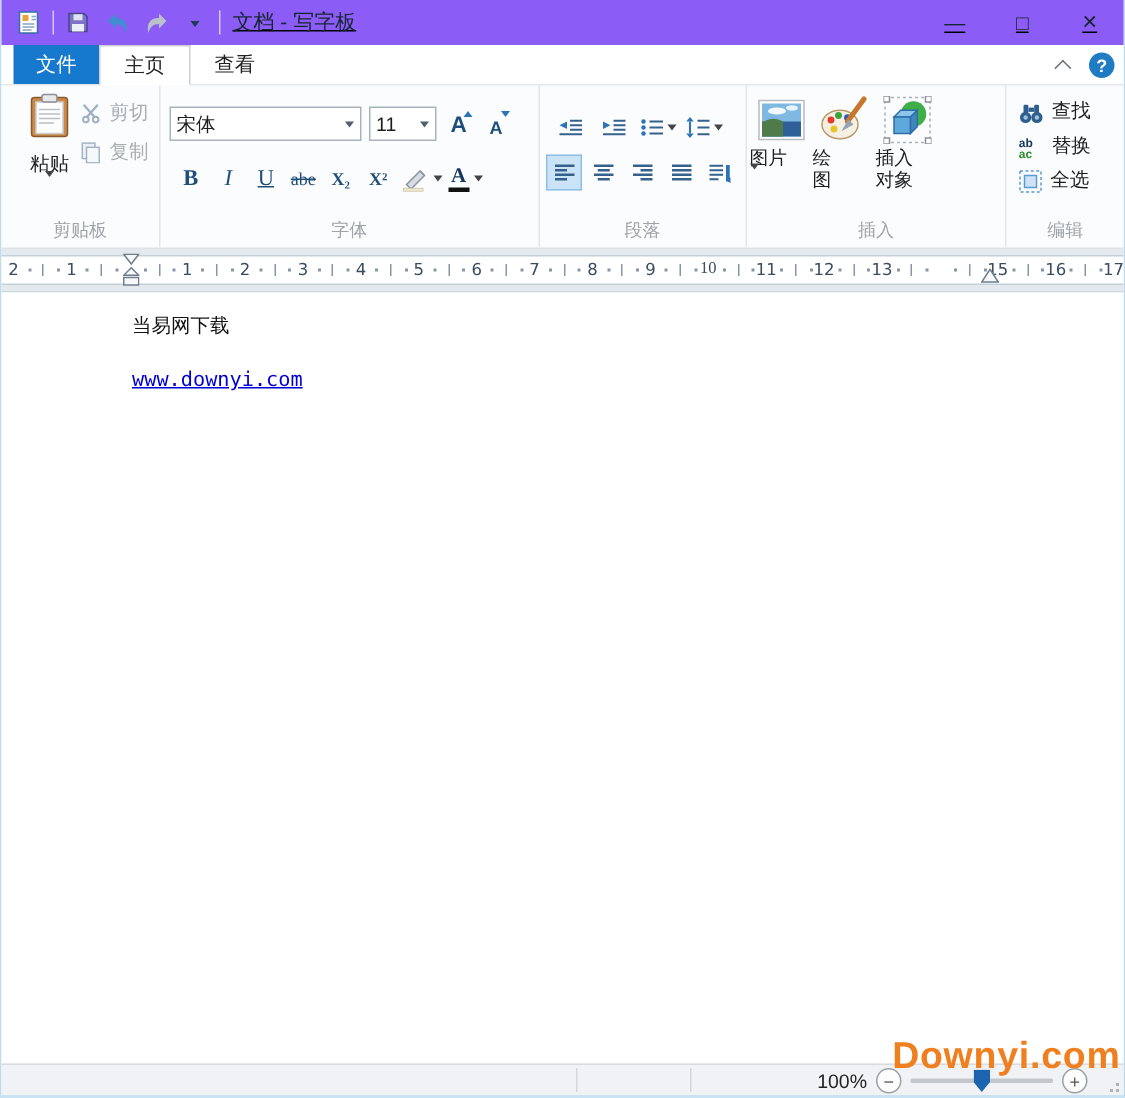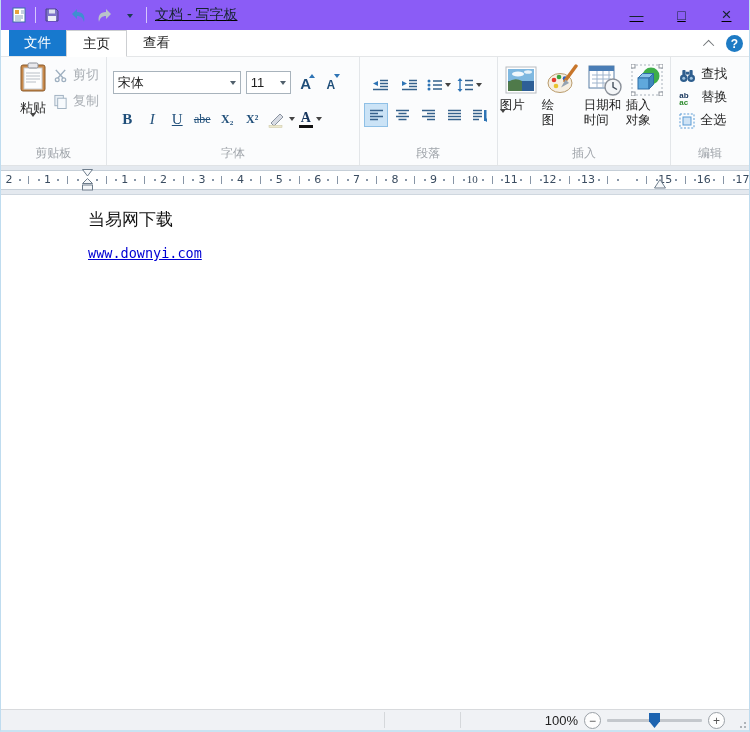--- a/index.html
+++ b/index.html
@@ -88,21 +88,21 @@
   .ruler-band { position:absolute; top:4px; left:0; right:0; height:20px; background:#fff;
                 border-top:1px solid #C6CFD8; border-bottom:1px solid #C6CFD8; }
   .rnum { position:absolute; top:2px; transform:translateX(-50%); font-size:11px; color:#3A4C60; font-family:"DejaVu Sans",sans-serif; }
   .rt { position:absolute; background:#8795A6; }
   .rt.dot { width:2px; height:2px; top:8px; }
   .rt.line { width:1px; height:8px; top:5px; }
   .indent-marker { position:absolute; }
 
   
   .doc { position:relative; height:514px; background:#fff; overflow:hidden; }
-  .doc-heading { position:absolute; left:87px; top:13px; font-size:17px; color:#111; }
+  .doc-heading { position:absolute; left:87px; top:13px; font-size:13px; color:#111; }
   .doc-link { position:absolute; left:87px; top:50px; font-family:"DejaVu Sans Mono",monospace; font-size:13.5px;
               color:#0000D4; text-decoration:underline; }
 
   
   .statusbar { position:relative; height:21px; background:#F0F2F5; border-top:1px solid #D8DADD; }
   .sb-sep { position:absolute; top:2px; bottom:2px; width:1px; background:#D5D8DB; }
   .zoom-ctrl { position:absolute; right:24px; top:0; height:21px; display:flex; align-items:center; gap:6px; }
   .zoom-label { font-size:13px; color:#222; }
   .zoom-btn { width:17px; height:17px; border-radius:50%; border:1px solid #9AA0A6; background:#FDFDFD;
               display:flex; align-items:center; justify-content:center; font-size:12px; color:#555; line-height:1; }
@@ -329,31 +329,20 @@
               <ellipse cx="13" cy="19" rx="12" ry="9.5" fill="#F6EFE3" stroke="#B99B6B"></ellipse>
               <circle cx="7" cy="16" r="2.3" fill="#E23B2E"></circle>
               <circle cx="12" cy="13" r="2.3" fill="#3BA53B"></circle>
               <circle cx="18" cy="14.5" r="2.3" fill="#2E5FC0"></circle>
               <circle cx="9" cy="22" r="2.3" fill="#E8C32E"></circle>
               <path d="M29 2 L18 17" stroke="#C8762B" stroke-width="3.4" stroke-linecap="round"></path>
               <path d="M18.5 15.5 l-4.5 8 l8 -4.5 z" fill="#95A3B2"></path>
             </svg>
           <span class="lbl">绘</span>
           <span class="lbl">图</span>
-        </div>
-        <div class="ins-btn">
-          <svg class="ic" width="34" height="32" viewBox="0 0 34 32">
-              <rect x="1" y="2" width="25" height="22" fill="#fff" stroke="#5B7FA6"></rect>
-              <rect x="1" y="2" width="25" height="5" fill="#4A7DB5"></rect>
-              <path d="M4 11h19M4 15h19M4 19h19M9 7v17M15 7v17M21 7v17" stroke="#9FB4CC" stroke-width="1"></path>
-              <circle cx="25" cy="23" r="8" fill="#F4F6F8" stroke="#8A9099" stroke-width="1.4"></circle>
-              <path d="M25 18 v5 l4 2.5" stroke="#44505C" stroke-width="1.4" fill="none"></path>
-            </svg>
-          <span class="lbl">日期和</span>
-          <span class="lbl">时间</span>
         </div>
         <div class="ins-btn">
           <svg class="ic" width="32" height="32" viewBox="0 0 32 32">
               <rect x="1" y="1" width="30" height="30" fill="none" stroke="#A9B2BC" stroke-dasharray="2 2"></rect>
               <rect x="0" y="0" width="4" height="4" fill="#fff" stroke="#8A9099"></rect>
               <rect x="28" y="0" width="4" height="4" fill="#fff" stroke="#8A9099"></rect>
               <rect x="0" y="28" width="4" height="4" fill="#fff" stroke="#8A9099"></rect>
               <rect x="28" y="28" width="4" height="4" fill="#fff" stroke="#8A9099"></rect>
               <circle cx="20" cy="12" r="8.5" fill="#3FAE49"></circle>
               <path d="M7 14 l4.5 -4.5 h11 l-4.5 4.5 z" fill="#8CC4EA" stroke="#2F6EA8"></path>
@@ -505,13 +494,14 @@
         </span>
       <span class="zoom-btn">+</span>
     </div>
     <span class="resize-grip">
       <i style="right:0;bottom:0;"></i>
         <i style="right:4px;bottom:0;"></i>
         <i style="right:0;bottom:4px;"></i>
     </span>
   </div>
 
+  <div class="watermark">Downyi.com</div>
 </div>
 
 </body></html>

